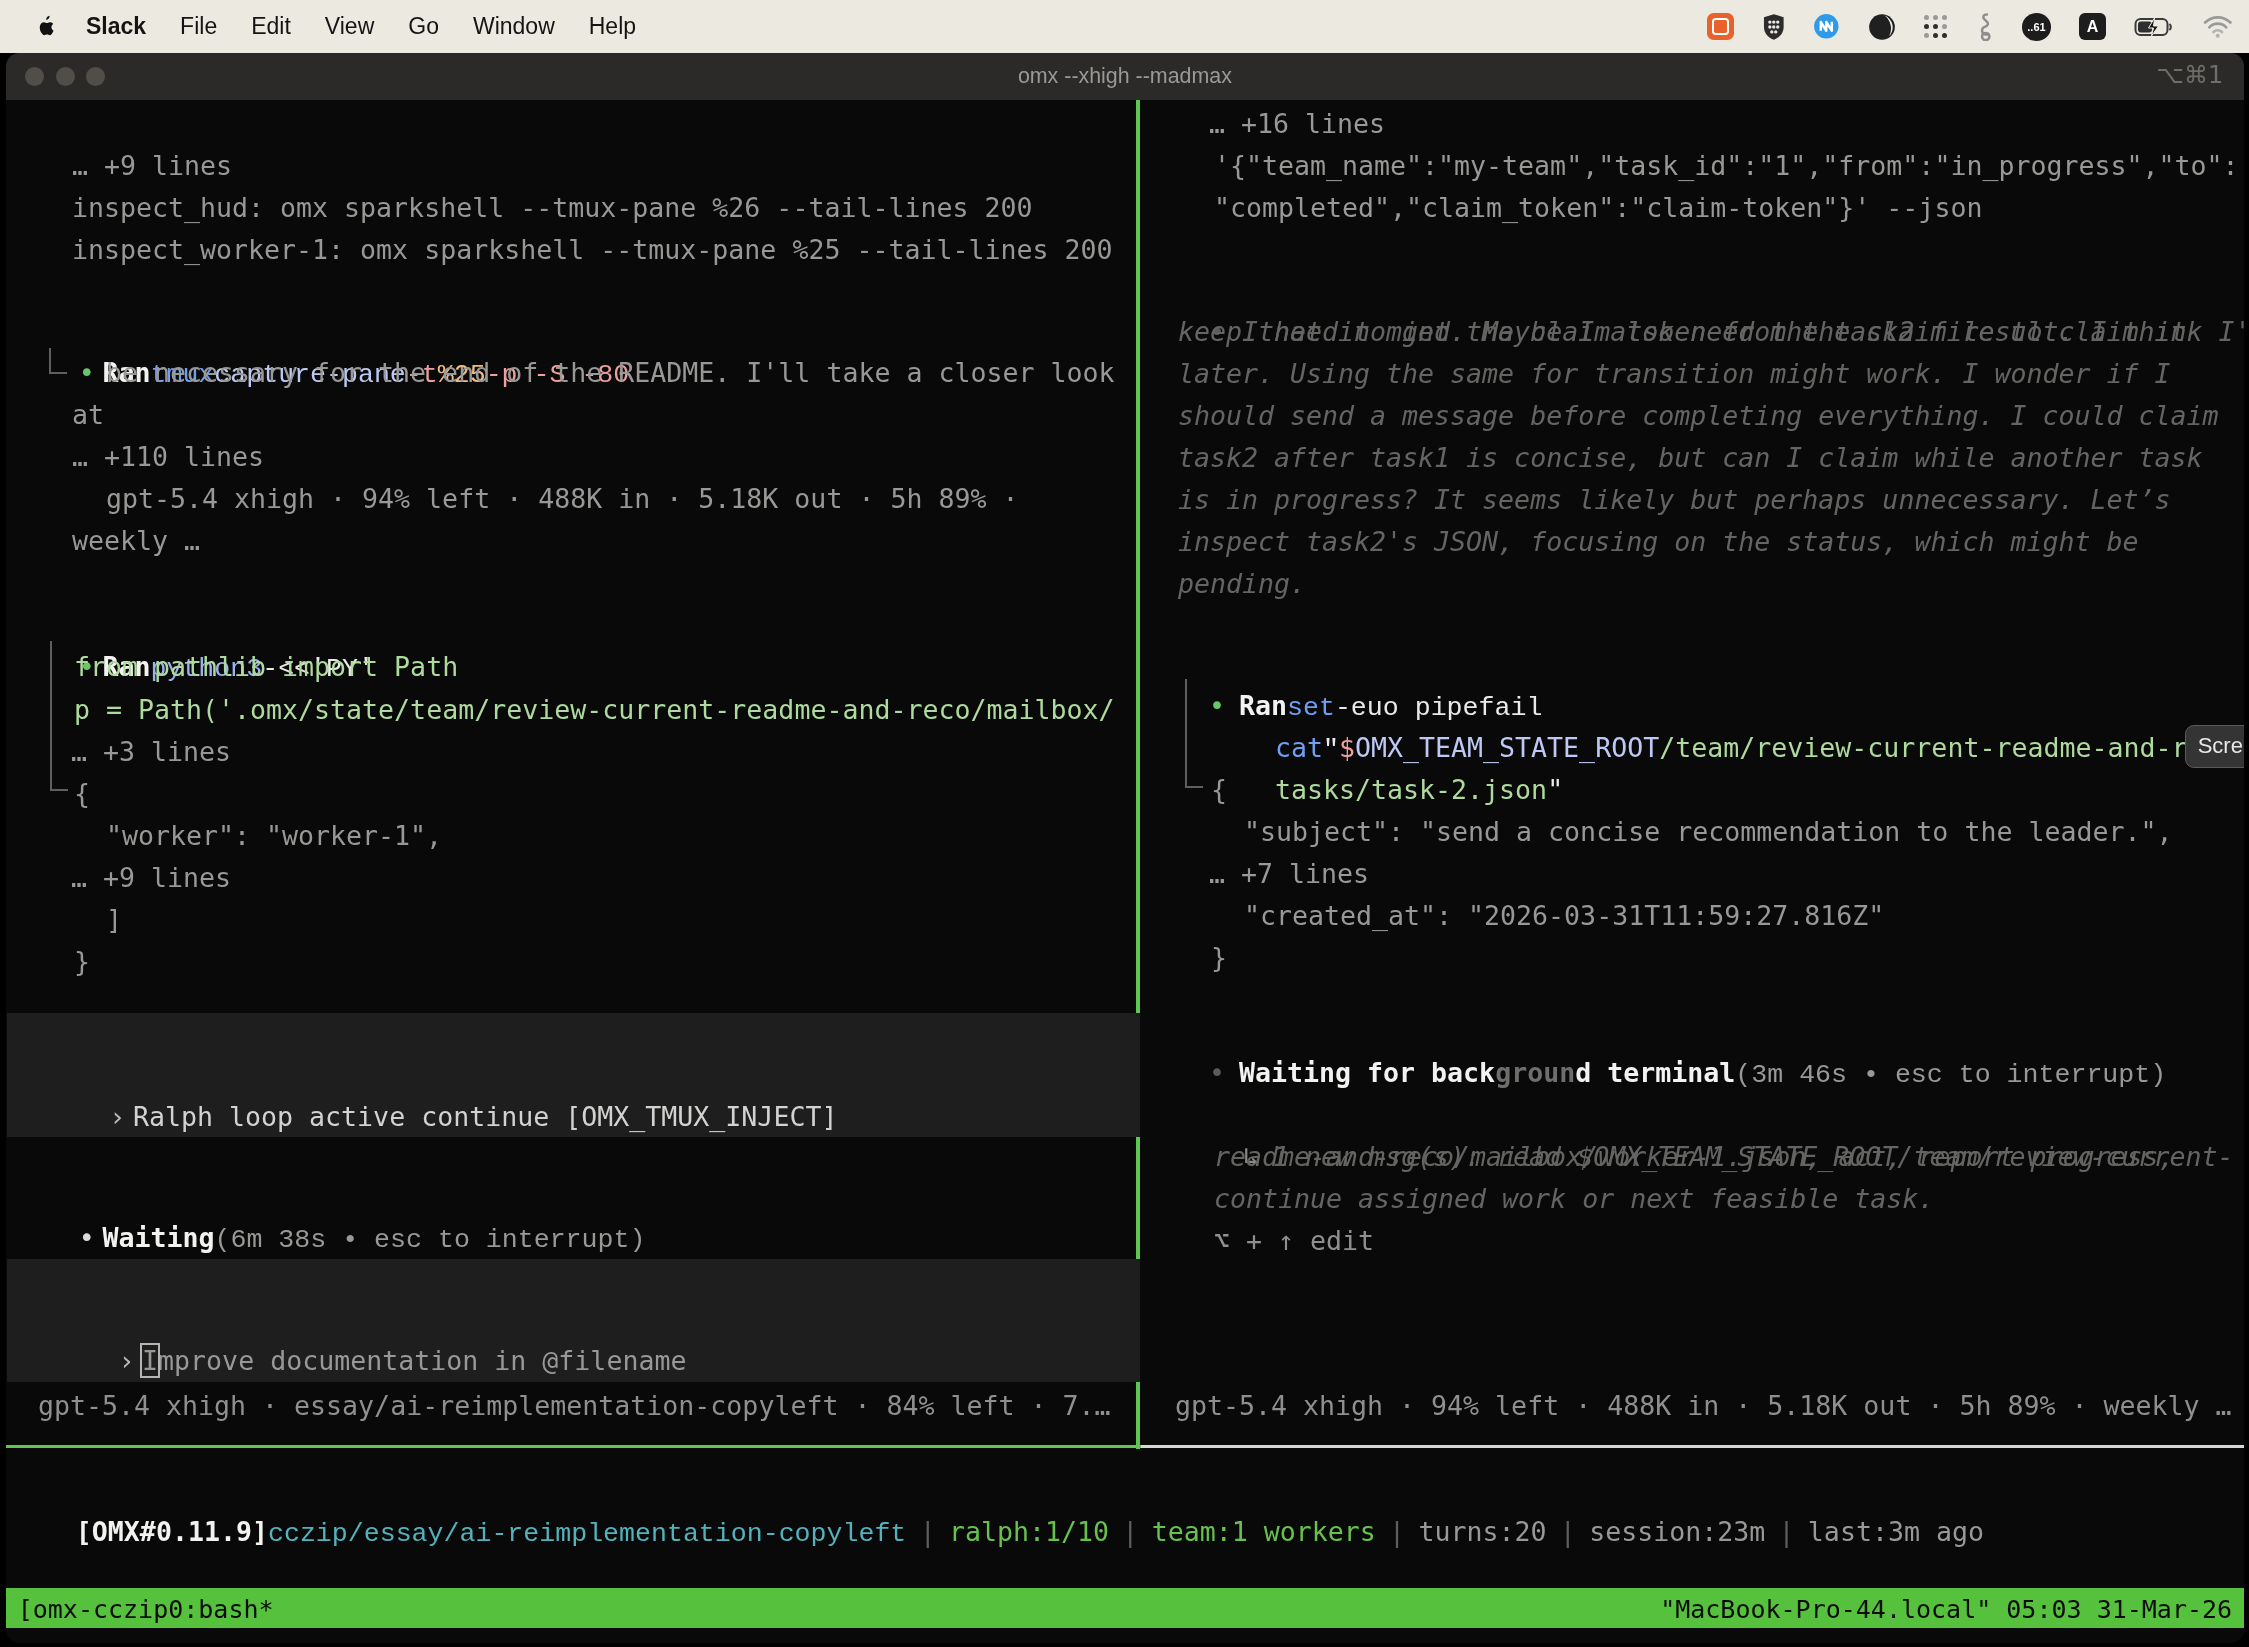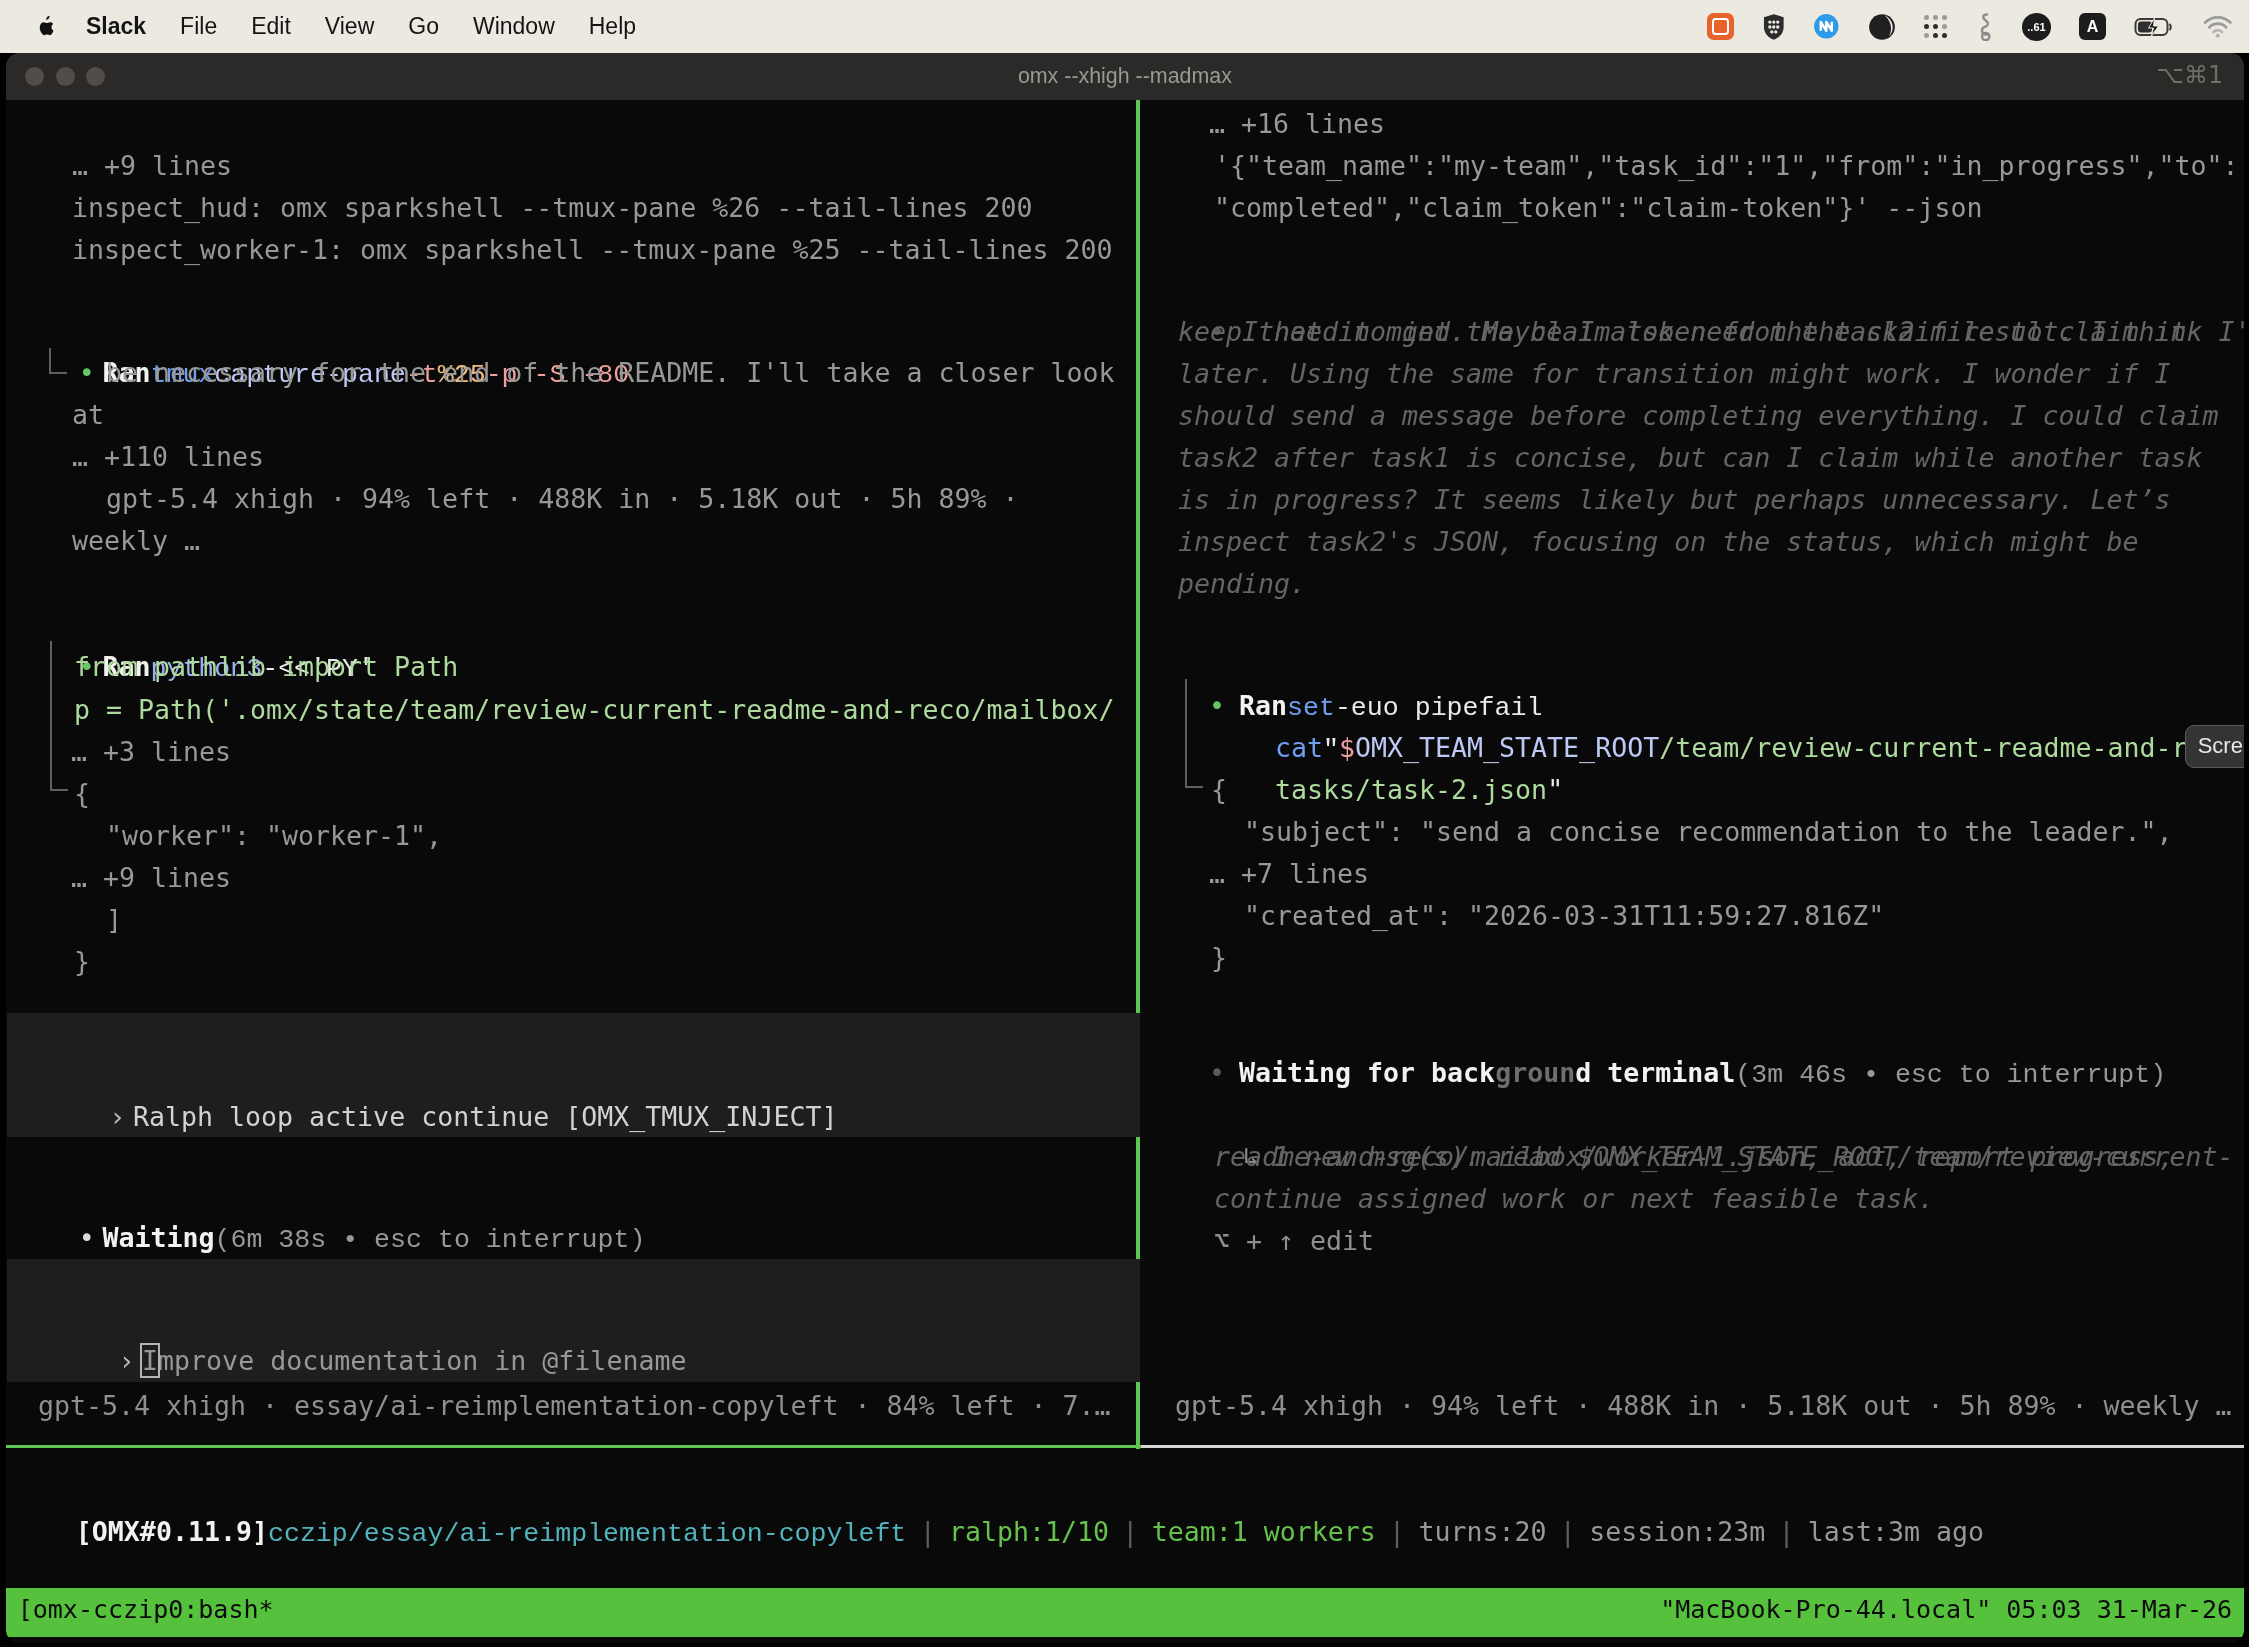--- a/index.html
+++ b/index.html
@@ -66,21 +66,21 @@
   .tree{position:absolute;border-left:2.2px solid #5f5f5f;border-bottom:2.2px solid #5f5f5f;}
 
   .div-v{position:absolute;left:1130px;top:47px;width:4.4px;height:1349px;background:#5fc653;}
   .div-h-l{position:absolute;left:0;top:1392px;width:1135px;height:3px;background:#5fc653;}
   .div-h-r{position:absolute;left:1135px;top:1392px;width:1104px;height:3px;background:#d6d6d4;}
 
   .chip{position:absolute;left:2179px;top:672px;width:81px;height:43px;background:#343434;
         border:1.5px solid #5a5a5a;border-radius:8.9px;color:#e8e8e6;font-size:22px;
         line-height:40px;padding-left:11.8px;font-family:"Liberation Sans",sans-serif;box-sizing:border-box;}
 
-  .tmuxbar{position:absolute;left:0;top:1535px;width:100%;height:49px;background:#55c13c;
+  .tmuxbar{position:absolute;left:0;top:1535px;width:100%;height:40px;background:#55c13c;
            color:#0c0c0c;font-size:25px;line-height:44px;display:flex;
            justify-content:space-between;padding:0 11.8px;box-sizing:border-box;white-space:pre;}
 </style>
 </head>
 <body>
 
 <div class="menubar">
   <span class="apple">
     <svg width="20" height="23.6" viewBox="0 0 24 28">
       <path fill="#111" d="M16.4 4.1c.7-.9 1.2-2.1 1.1-3.3-1 .1-2.3.7-3 1.6-.7.8-1.2 2-1.1 3.2 1.2.1 2.3-.6 3-1.5zm3.3 10.3c0-2.6 2.1-3.8 2.2-3.9-1.2-1.8-3.1-2-3.8-2-1.6-.2-3.1 1-3.9 1s-2-1-3.4-1c-1.7 0-3.3 1-4.2 2.6-1.8 3.1-.5 7.8 1.3 10.3.9 1.2 1.9 2.6 3.2 2.6 1.3-.1 1.8-.8 3.3-.8s2 .8 3.4.8c1.4 0 2.3-1.3 3.1-2.5 1-1.5 1.4-2.9 1.4-3-.1-.1-2.6-1.1-2.6-4.1z"></path>

